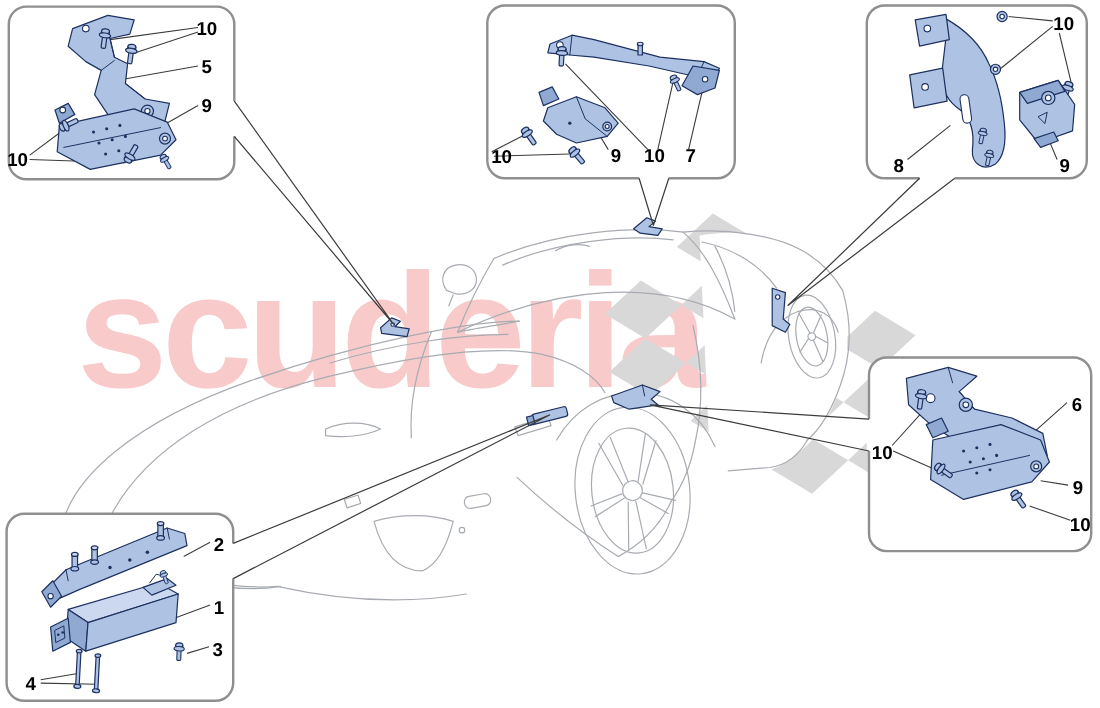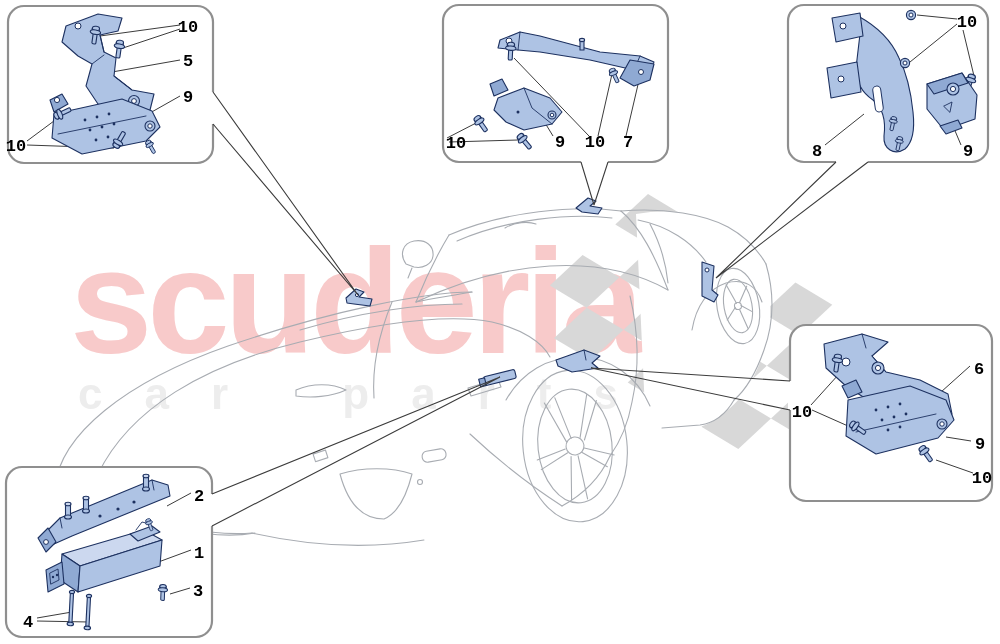--- a/index.html
+++ b/index.html
@@ -24,31 +24,30 @@
   .pf{fill:var(--part-fill);stroke:var(--part-outline);stroke-width:1.1;stroke-linejoin:round;}
   .pf2{fill:var(--part-fill-dark);stroke:var(--part-outline);stroke-width:1.1;stroke-linejoin:round;}
   .pfl{fill:#ccd8ef;stroke:var(--part-outline);stroke-width:1.1;stroke-linejoin:round;}
   .hole{fill:#fff;stroke:var(--part-outline);stroke-width:1;}
   .pline{fill:none;stroke:var(--part-outline);stroke-width:0.9;stroke-linecap:round;}
   .dot{fill:var(--part-outline);stroke:none;}
   .boxr{fill:#fff;stroke:var(--box-border);stroke-width:2.2;}
   .eraser{stroke:#fff;stroke-width:4;stroke-linecap:butt;}
   .tail{stroke:var(--leader-line);stroke-width:1.1;fill:none;}
   .leader{stroke:var(--leader-line);stroke-width:1;fill:none;}
-  #labels-layer{position:absolute;left:0;top:0;width:100%;height:100%;pointer-events:none;font-family:Liberation Mono, monospace;}
+  #labels-layer{position:absolute;left:0;top:0;width:100%;height:100%;pointer-events:none;}
   .plabel{position:absolute;transform:translate(-50%,-50%);font-size:17px;font-weight:700;
           color:var(--label-text);white-space:nowrap;}
 </style>
 </head>
 <body>
 
 <div class="stage">
 
   <div class="wm-brand">scuderia</div>
-  <div class="wm-tagline">car parts</div>
 
   <svg class="canvas" width="1000" height="644" viewBox="0 0 1000 644">
 
     <g transform="translate(648,194) rotate(31)">
       <g transform="skewX(-16)">
         <rect class="flagcell" x="0" y="0" width="43" height="43"></rect>
         <rect class="flagcell" x="86" y="0" width="43" height="43"></rect>
         <rect class="flagcell" x="172" y="0" width="43" height="43"></rect>
         <rect class="flagcell" x="258" y="0" width="43" height="43"></rect>
         <rect class="flagcell" x="43" y="43" width="43" height="43"></rect>

